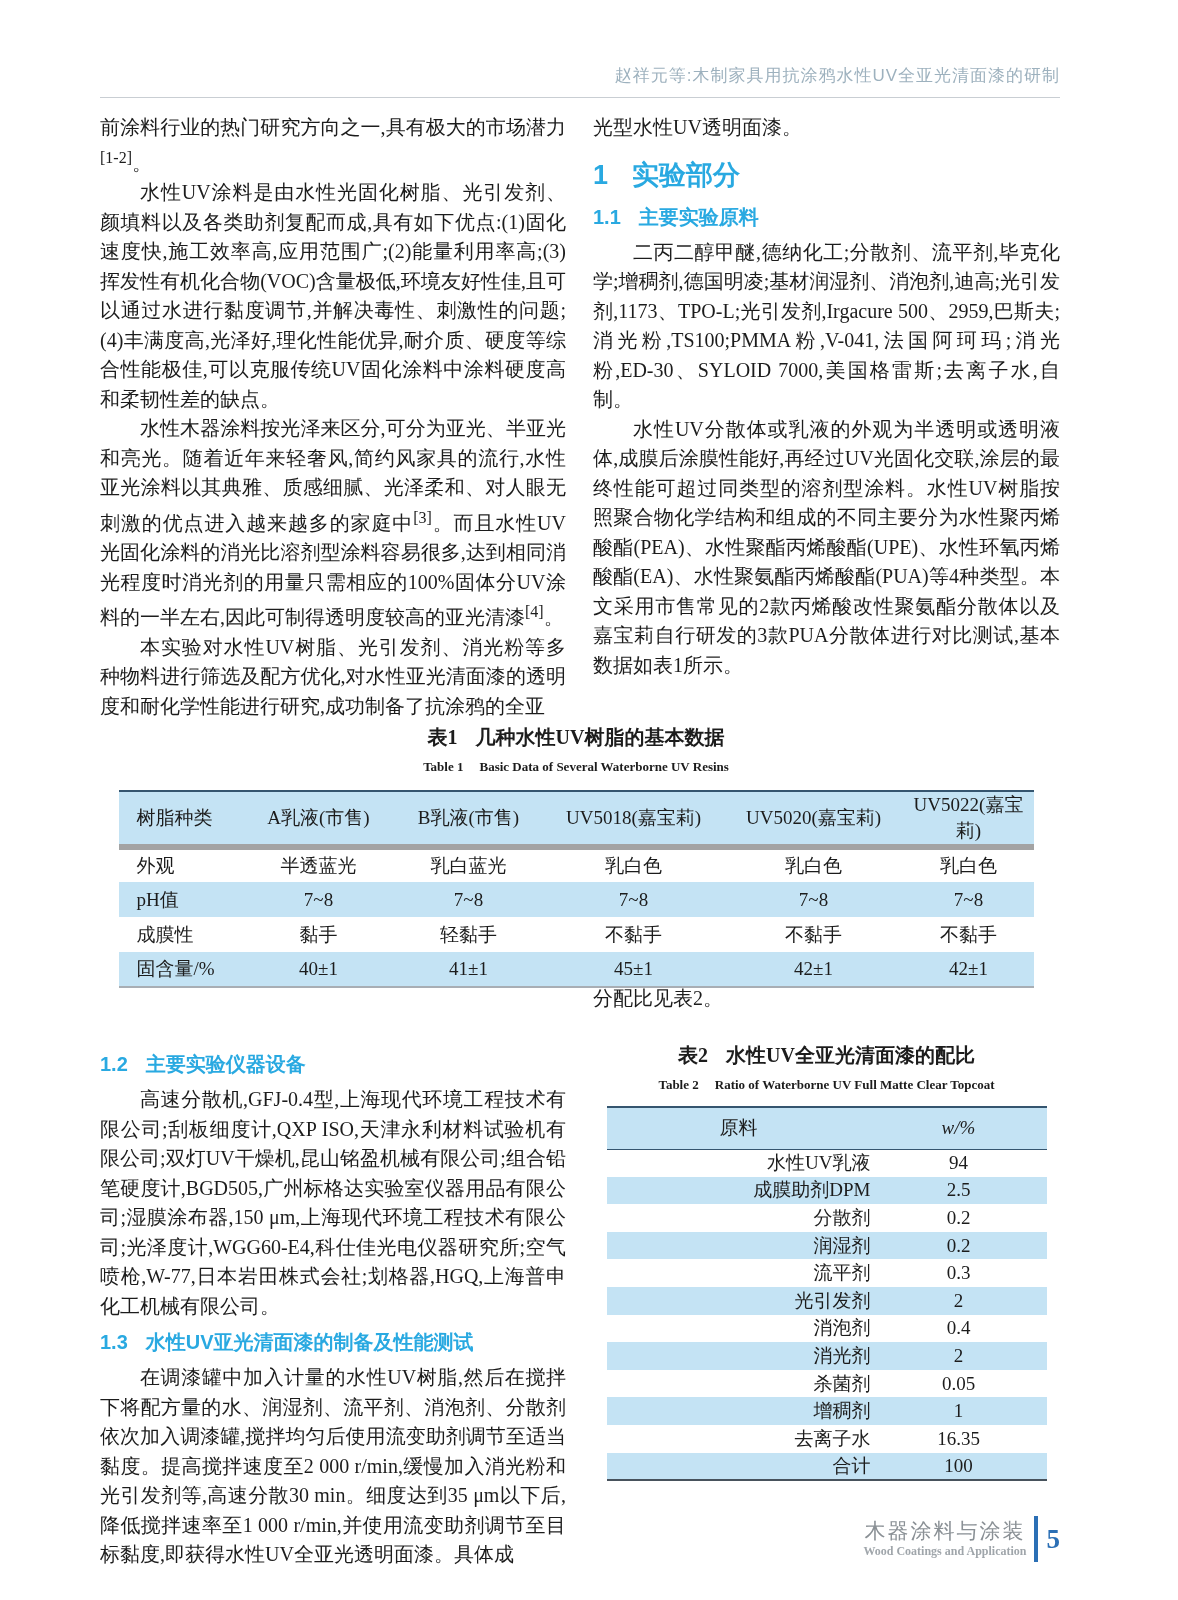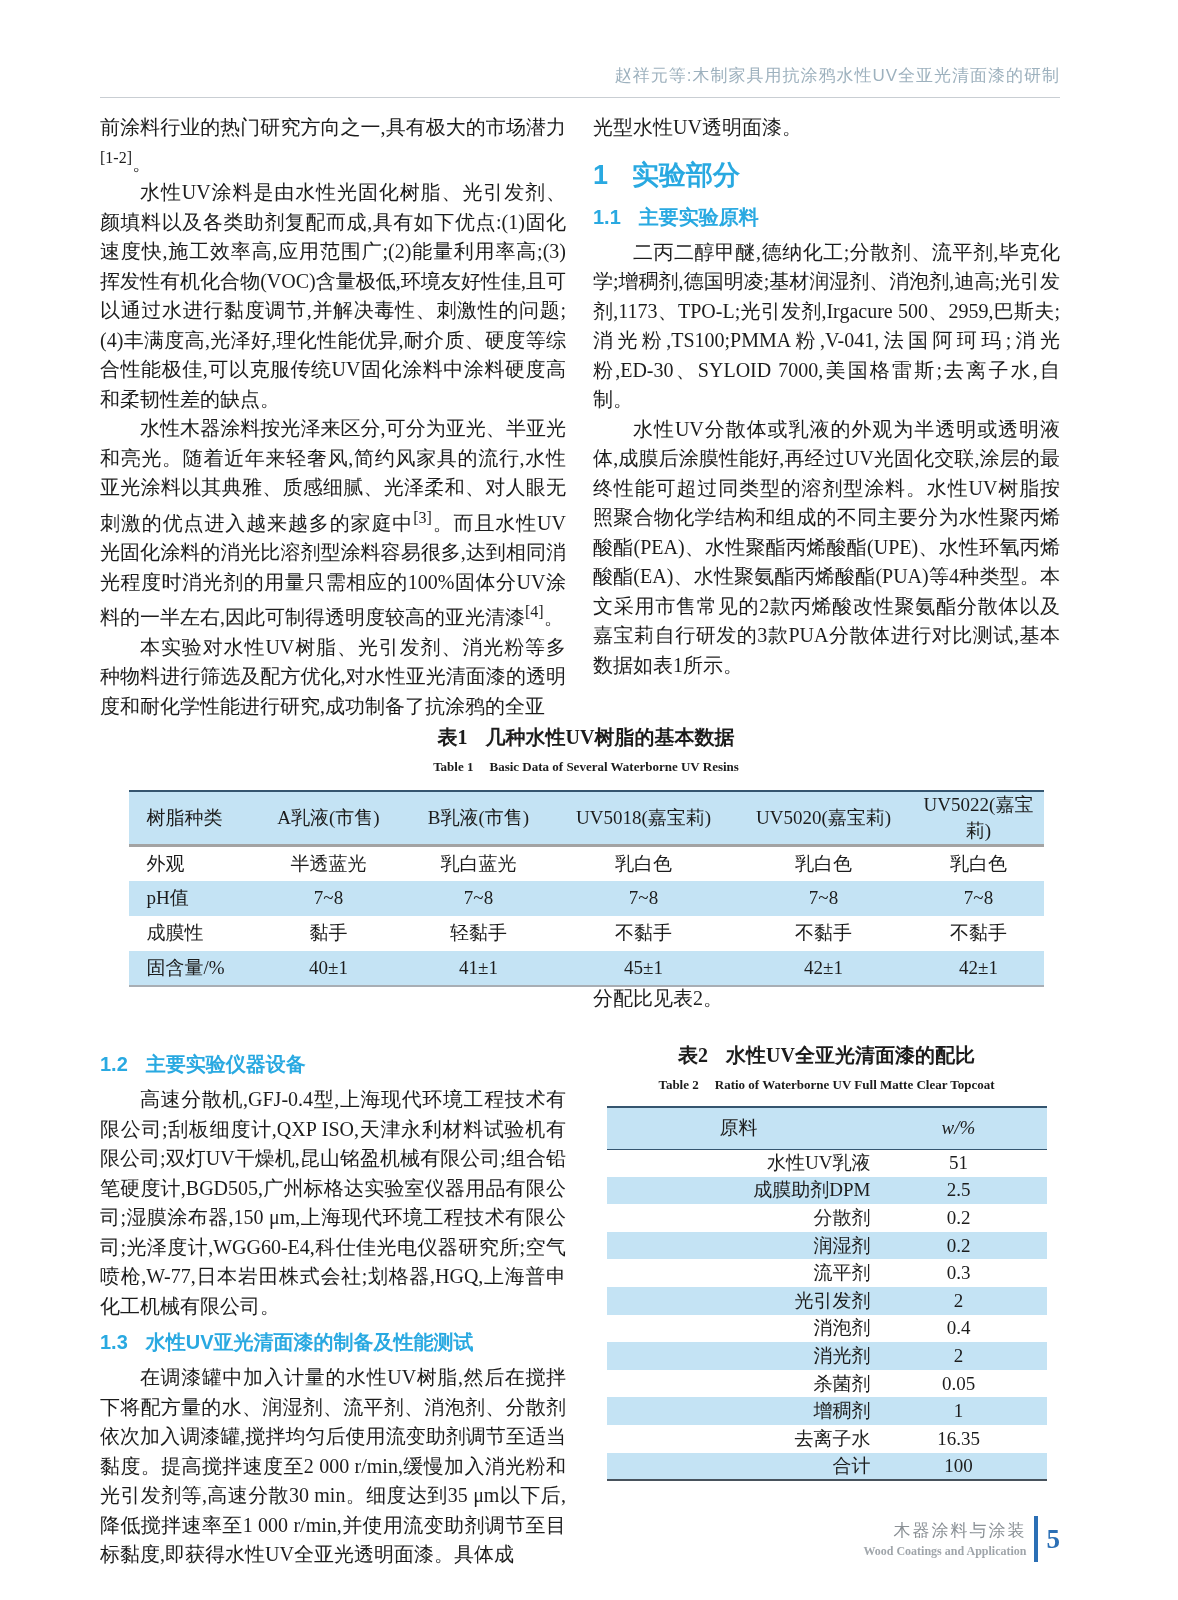--- a/index.html
+++ b/index.html
@@ -53,24 +53,24 @@
   .cap-en { text-align:center; font-weight:bold; font-size:13px; line-height:30px;
             font-family:"Liberation Serif","DejaVu Serif",serif; }
   .cap-en .cap-label { margin-right:16px; }
 
   
   table { border-collapse:collapse; table-layout:fixed; }
   th, td { font-weight:normal; text-align:center; font-size:19px; }
   thead tr { background:#c4e3f4; }
   tbody tr:nth-child(even) { background:#c4e3f4; }
 
-  .table1-block { position:absolute; left:106px; top:722px; width:960px; }
+  .table1-block { position:absolute; left:96px; top:722px; width:960px; }
   .table1 { width:915px; margin:8px auto 0;
             border-top:2px solid #35556f; border-bottom:2px solid #a8aeb4; }
-  .table1 thead tr { border-bottom:3px solid #a3a3a3; }
+  .table1 thead tr { border-bottom:6px solid #a3a3a3; }
   .table1 th { height:38px; }
   .table1 td { height:35px; }
   .table1 th:first-child, .table1 td:first-child { text-align:left; padding-left:18px; }
   .table1 col.c0{width:125px}.table1 col.c1{width:150px}.table1 col.c2{width:150px}
   .table1 col.c3{width:180px}.table1 col.c4{width:180px}.table1 col.c5{width:130px}
 
   .table2-block { position:absolute; left:593px; top:1040px; width:467px; }
   .table2 { width:440px; margin:6px auto 0;
             border-top:2px solid #35556f; border-bottom:2px solid #47525c; }
   .table2 thead tr { border-bottom:1px solid #35556f; }
@@ -81,21 +81,21 @@
   .table2 col.c0{width:264px}.table2 col.c1{width:176px}
 
   
   .footer {
     position:absolute; top:1516px; right:118px;
     display:flex; align-items:center;
   }
   .footer .names { text-align:right; }
   .footer .cn {
     font-family:"Liberation Sans","DejaVu Sans",sans-serif;
-    font-size:17px; color:#8a9095; letter-spacing:2px; line-height:24px;
+    font-size:21px; color:#8a9095; letter-spacing:2px; line-height:24px;text-align:center;
   }
   .footer .en {
     font-size:12px; color:#a0a6ab; font-weight:bold; line-height:16px;
   }
   .footer .bar { width:4px; height:46px; background:#2b6fb5; margin:0 9px 0 7px; }
   .footer .pageno { font-size:27px; color:#2b6fb5; font-weight:bold; }
 </style>
 </head>
 <body>
 
@@ -213,21 +213,21 @@
       </colgroup>
     <thead>
       <tr>
           <th>原料</th>
           <th>w/%</th>
         </tr>
     </thead>
     <tbody>
         <tr>
           <td>水性UV乳液</td>
-          <td>51</td>
+          <td>94</td>
         </tr>
         <tr>
           <td>成膜助剂DPM</td>
           <td>2.5</td>
         </tr>
         <tr>
           <td>分散剂</td>
           <td>0.2</td>
         </tr>
         <tr>

